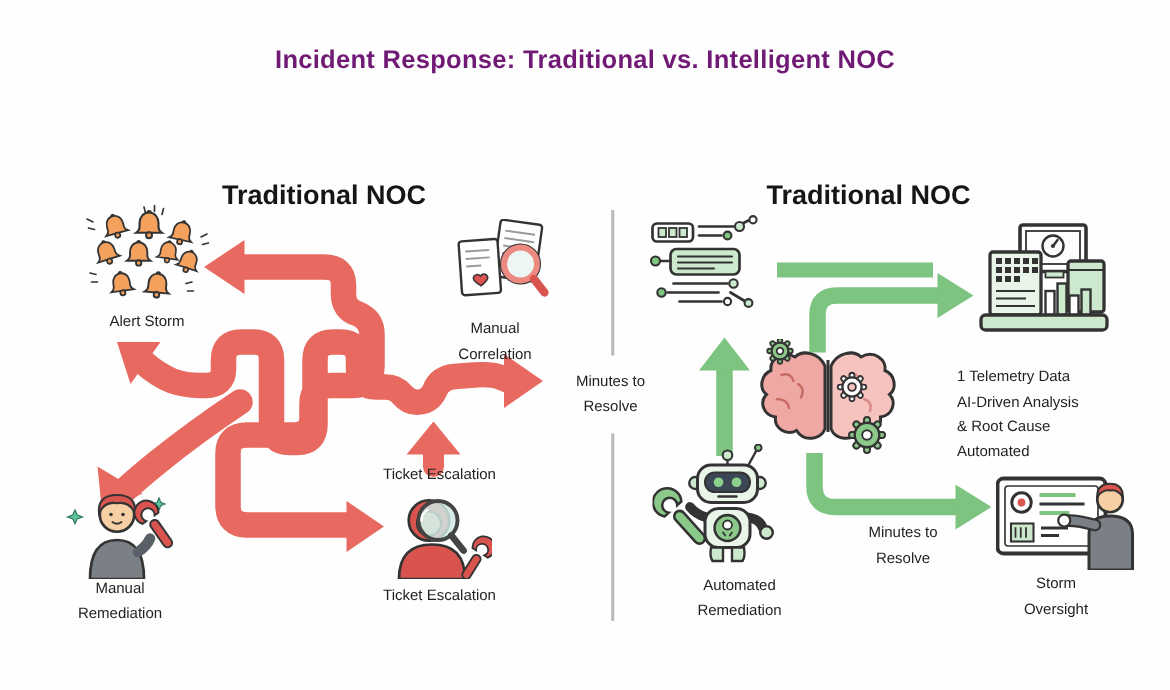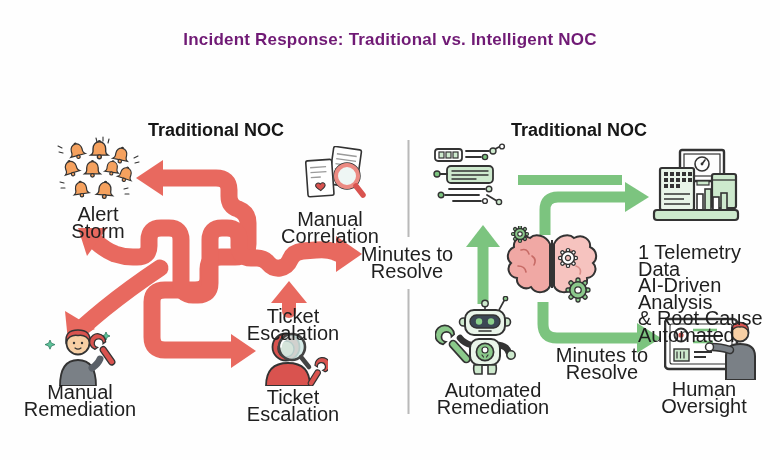--- a/index.html
+++ b/index.html
@@ -13,21 +13,21 @@
     overflow:hidden;
   }
   .title{
     position:absolute;left:0;top:30px;width:780px;text-align:center;
     font-size:17px;font-weight:700;letter-spacing:.2px;color:#701a75;
   }
   .hdr{
     position:absolute;text-align:center;font-size:18px;font-weight:700;color:#161616;
   }
   .lbl{
-    position:absolute;text-align:center;font-size:20px;line-height:17px;color:var(--text_dark);
+    position:absolute;text-align:center;font-size:10px;line-height:17px;color:var(--text_dark);
   }
   .lbl.left-align{text-align:left;line-height:16.5px;margin-left:48px;}
   svg.flow{position:absolute;left:0;top:0;pointer-events:none;}
   svg.icon{position:absolute;}
   .stroke-red{stroke:var(--flow_red);}
   .fill-red{fill:var(--flow_red);}
   .stroke-green{stroke:var(--flow_green);}
   .fill-green{fill:var(--flow_green);}
   .divider{stroke:var(--divider_gray);}
 </style>
@@ -325,17 +325,17 @@
     <div>Automated</div>
     <div>Remediation</div>
   </div>
 
   <div class="lbl" style="left:552px;top:347px;width:100px;">
     <div>Minutes to</div>
     <div>Resolve</div>
   </div>
 
   <div class="lbl" style="left:654px;top:381px;width:100px;">
-    <div>Human</div>
+    <div>Storm</div>
     <div>Oversight</div>
   </div>
 
 </div>
 
 </body></html>

